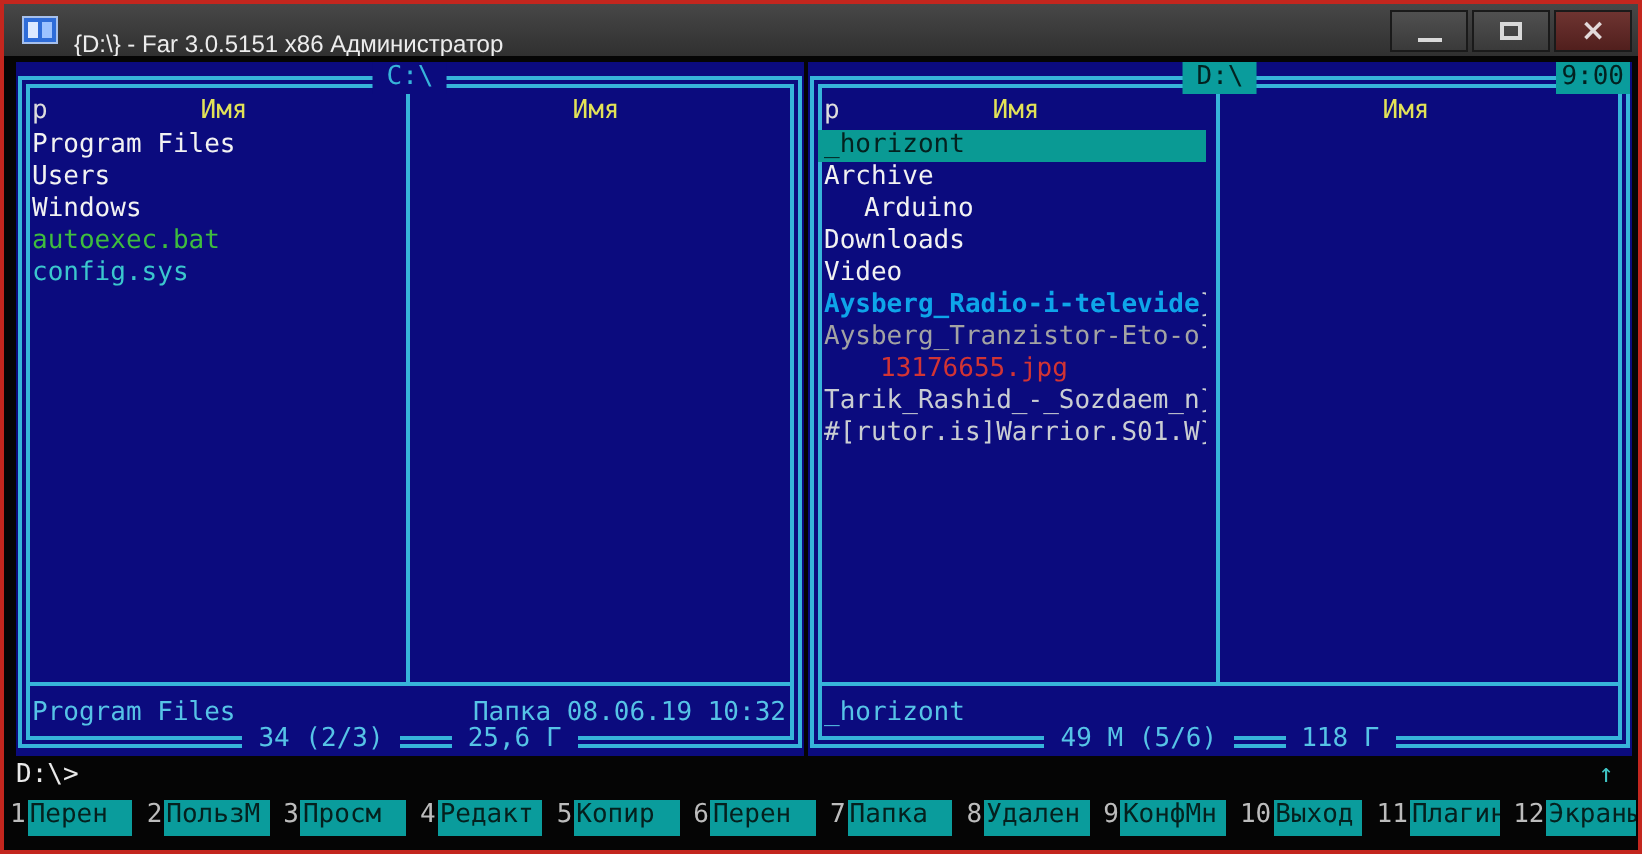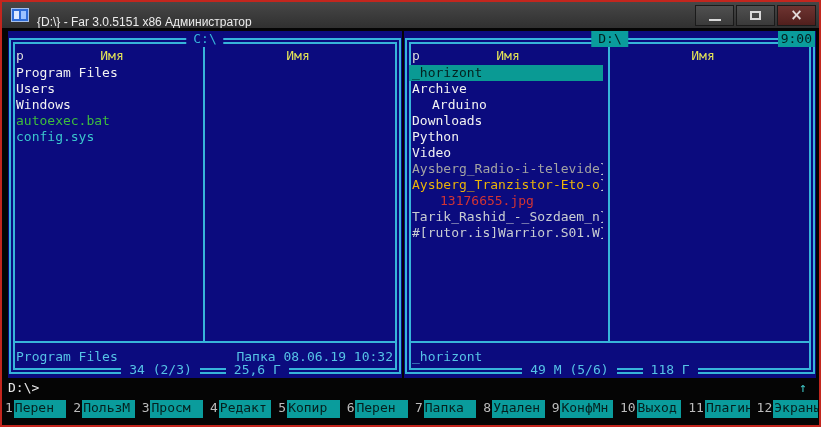--- a/index.html
+++ b/index.html
@@ -133,24 +133,23 @@
     <div class="panel-header">
       <span class="sort-ind">p</span>
       <span class="col-label1">Имя</span>
       <span class="col-label2">Имя</span>
     </div>
     <div class="files">
         <div class="file-row selected"><span style="color: rgb(4, 33, 31);">_horizont</span></div>
         <div class="file-row"><span style="color: rgb(242, 242, 242);">Archive</span></div>
         <div class="file-row"><span style="color: rgb(242, 242, 242); padding-left: 20px;">Arduino</span></div>
         <div class="file-row"><span style="color: rgb(242, 242, 242);">Downloads</span></div>
-        <div class="file-row"><span style="color: rgb(242, 242, 242);">Python</span></div>
         <div class="file-row"><span style="color: rgb(242, 242, 242);">Video</span></div>
-        <div class="file-row"><span style="color: #a3a3a3;">Aysberg_Radio-i-televide</span><span style="color: rgb(201, 205, 210);">}</span></div>
-        <div class="file-row"><span style="color: #eab308;">Aysberg_Tranzistor-Eto-o</span><span style="color: rgb(201, 205, 210);">}</span></div>
+        <div class="file-row"><span style="color: #0ea5e9; font-weight: bold;">Aysberg_Radio-i-televide</span><span style="color: rgb(201, 205, 210);">}</span></div>
+        <div class="file-row"><span style="color: #a3a3a3;">Aysberg_Tranzistor-Eto-o</span><span style="color: rgb(201, 205, 210);">}</span></div>
         <div class="file-row"><span style="color: rgb(210, 52, 52); padding-left: 28px;">13176655.jpg</span></div>
         <div class="file-row"><span style="color: rgb(201, 205, 210); text-align: right;">Tarik_Rashid_-_Sozdaem_n</span><span style="color: rgb(201, 205, 210);">}</span></div>
         <div class="file-row"><span style="color: rgb(201, 205, 210);">#[rutor.is]Warrior.S01.W</span><span style="color: rgb(201, 205, 210);">}</span></div>
       </div>
     <div class="panel-status">
       <span>_horizont</span>
     </div>
     <div class="panel-footer">
       <span>49 М (5/6)</span>
       <span>118 Г</span>

